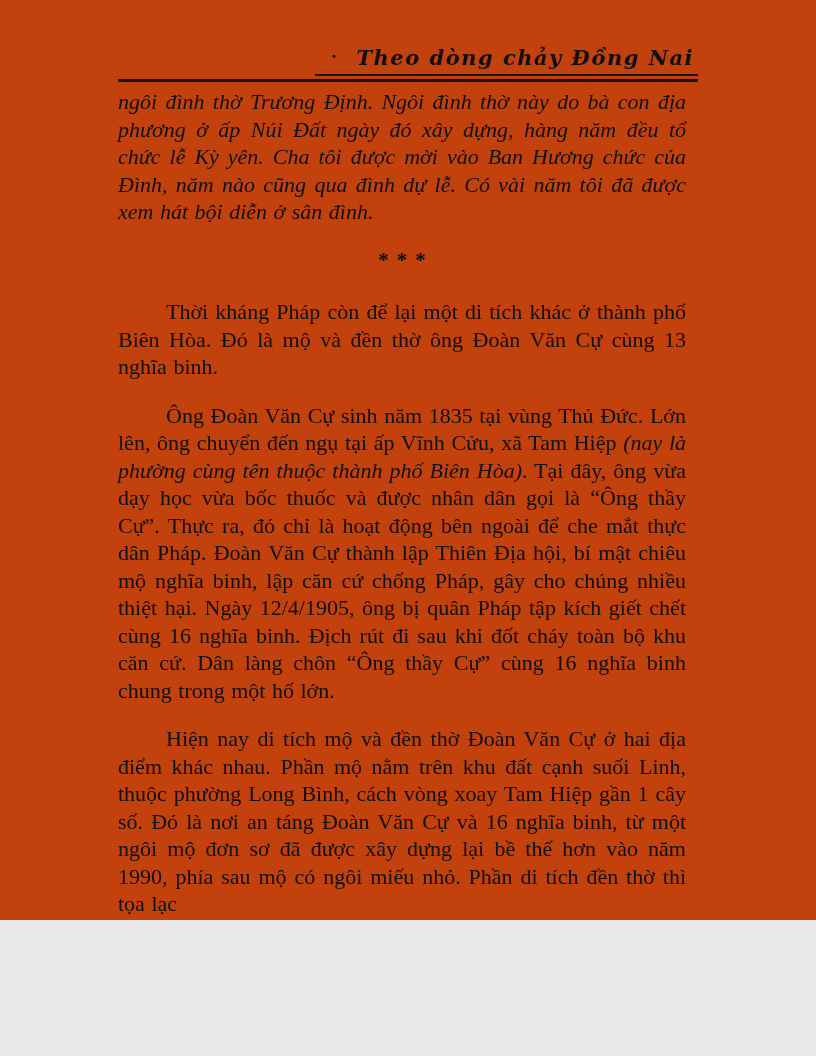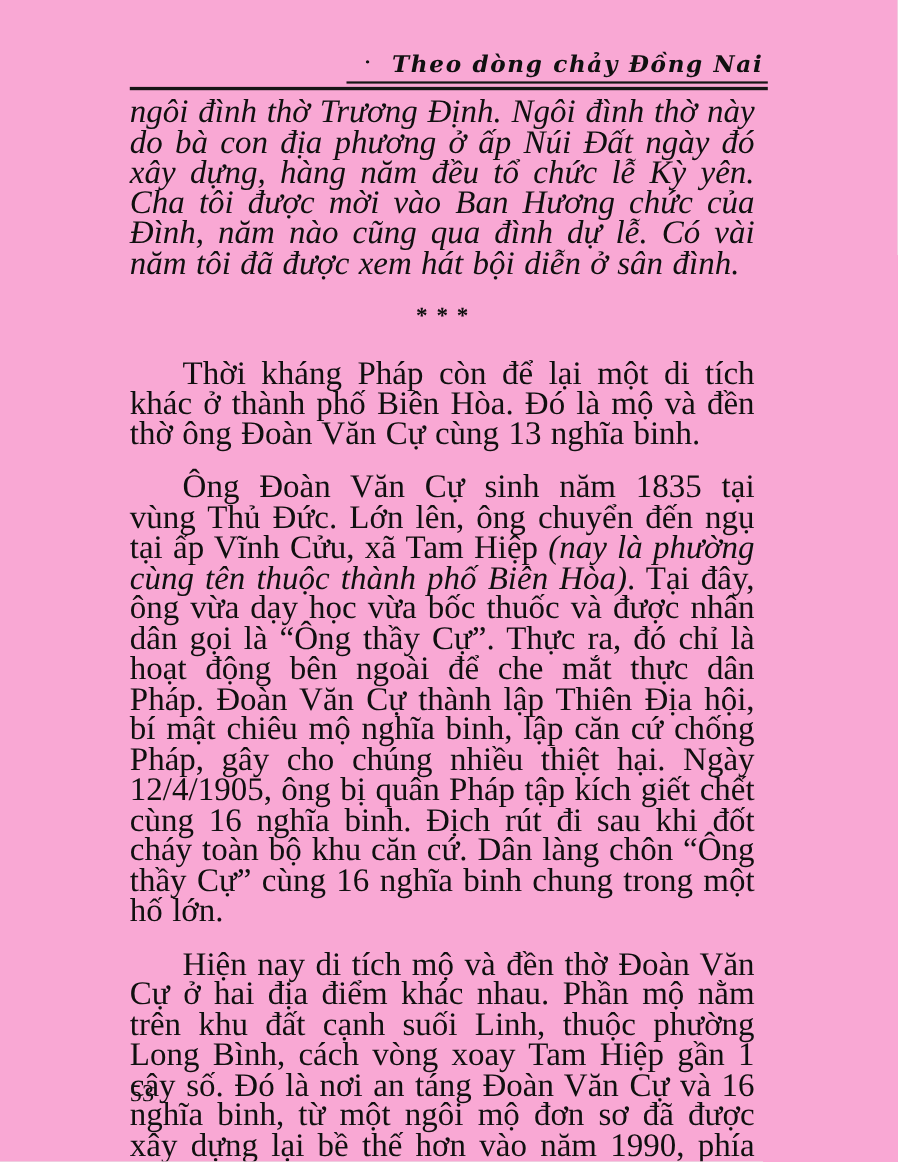--- a/index.html
+++ b/index.html
@@ -1,21 +1,21 @@
 <!DOCTYPE html>
 <html lang="vi"><head>
 <meta charset="utf-8">
 <style>
   html,body { margin:0; padding:0; background:#e8e8e8; }
   .page {
     position: relative;
     width: 816px;
-    height: 1056px;
+    height: 920px;
     margin: 0 auto;
-    background: #f9a8d4;
+    background: #c2410c;
     font-family: "Liberation Serif", serif;
     color: #101010;
     overflow: hidden;
   }
   
   .header {
     position: absolute;
     left: 118px;
     width: 580px;
     top: 42px;
@@ -43,21 +43,21 @@
   }
   
   .content {
     position: absolute;
     left: 118px;
     width: 568px;
     top: 88px;
   }
   .para {
     margin: 0 0 21px 0;
-    font-size: 30px;
+    font-size: 22px;
     line-height: 27.5px;
     text-align: justify;
     word-spacing: 1px;
   }
   .para.italic { font-style: italic; }
   .para.indent { text-indent: 48px; }
   .i { font-style: italic; }
   .sep {
     margin: 4px 0 24px 0;
     text-align: center;

